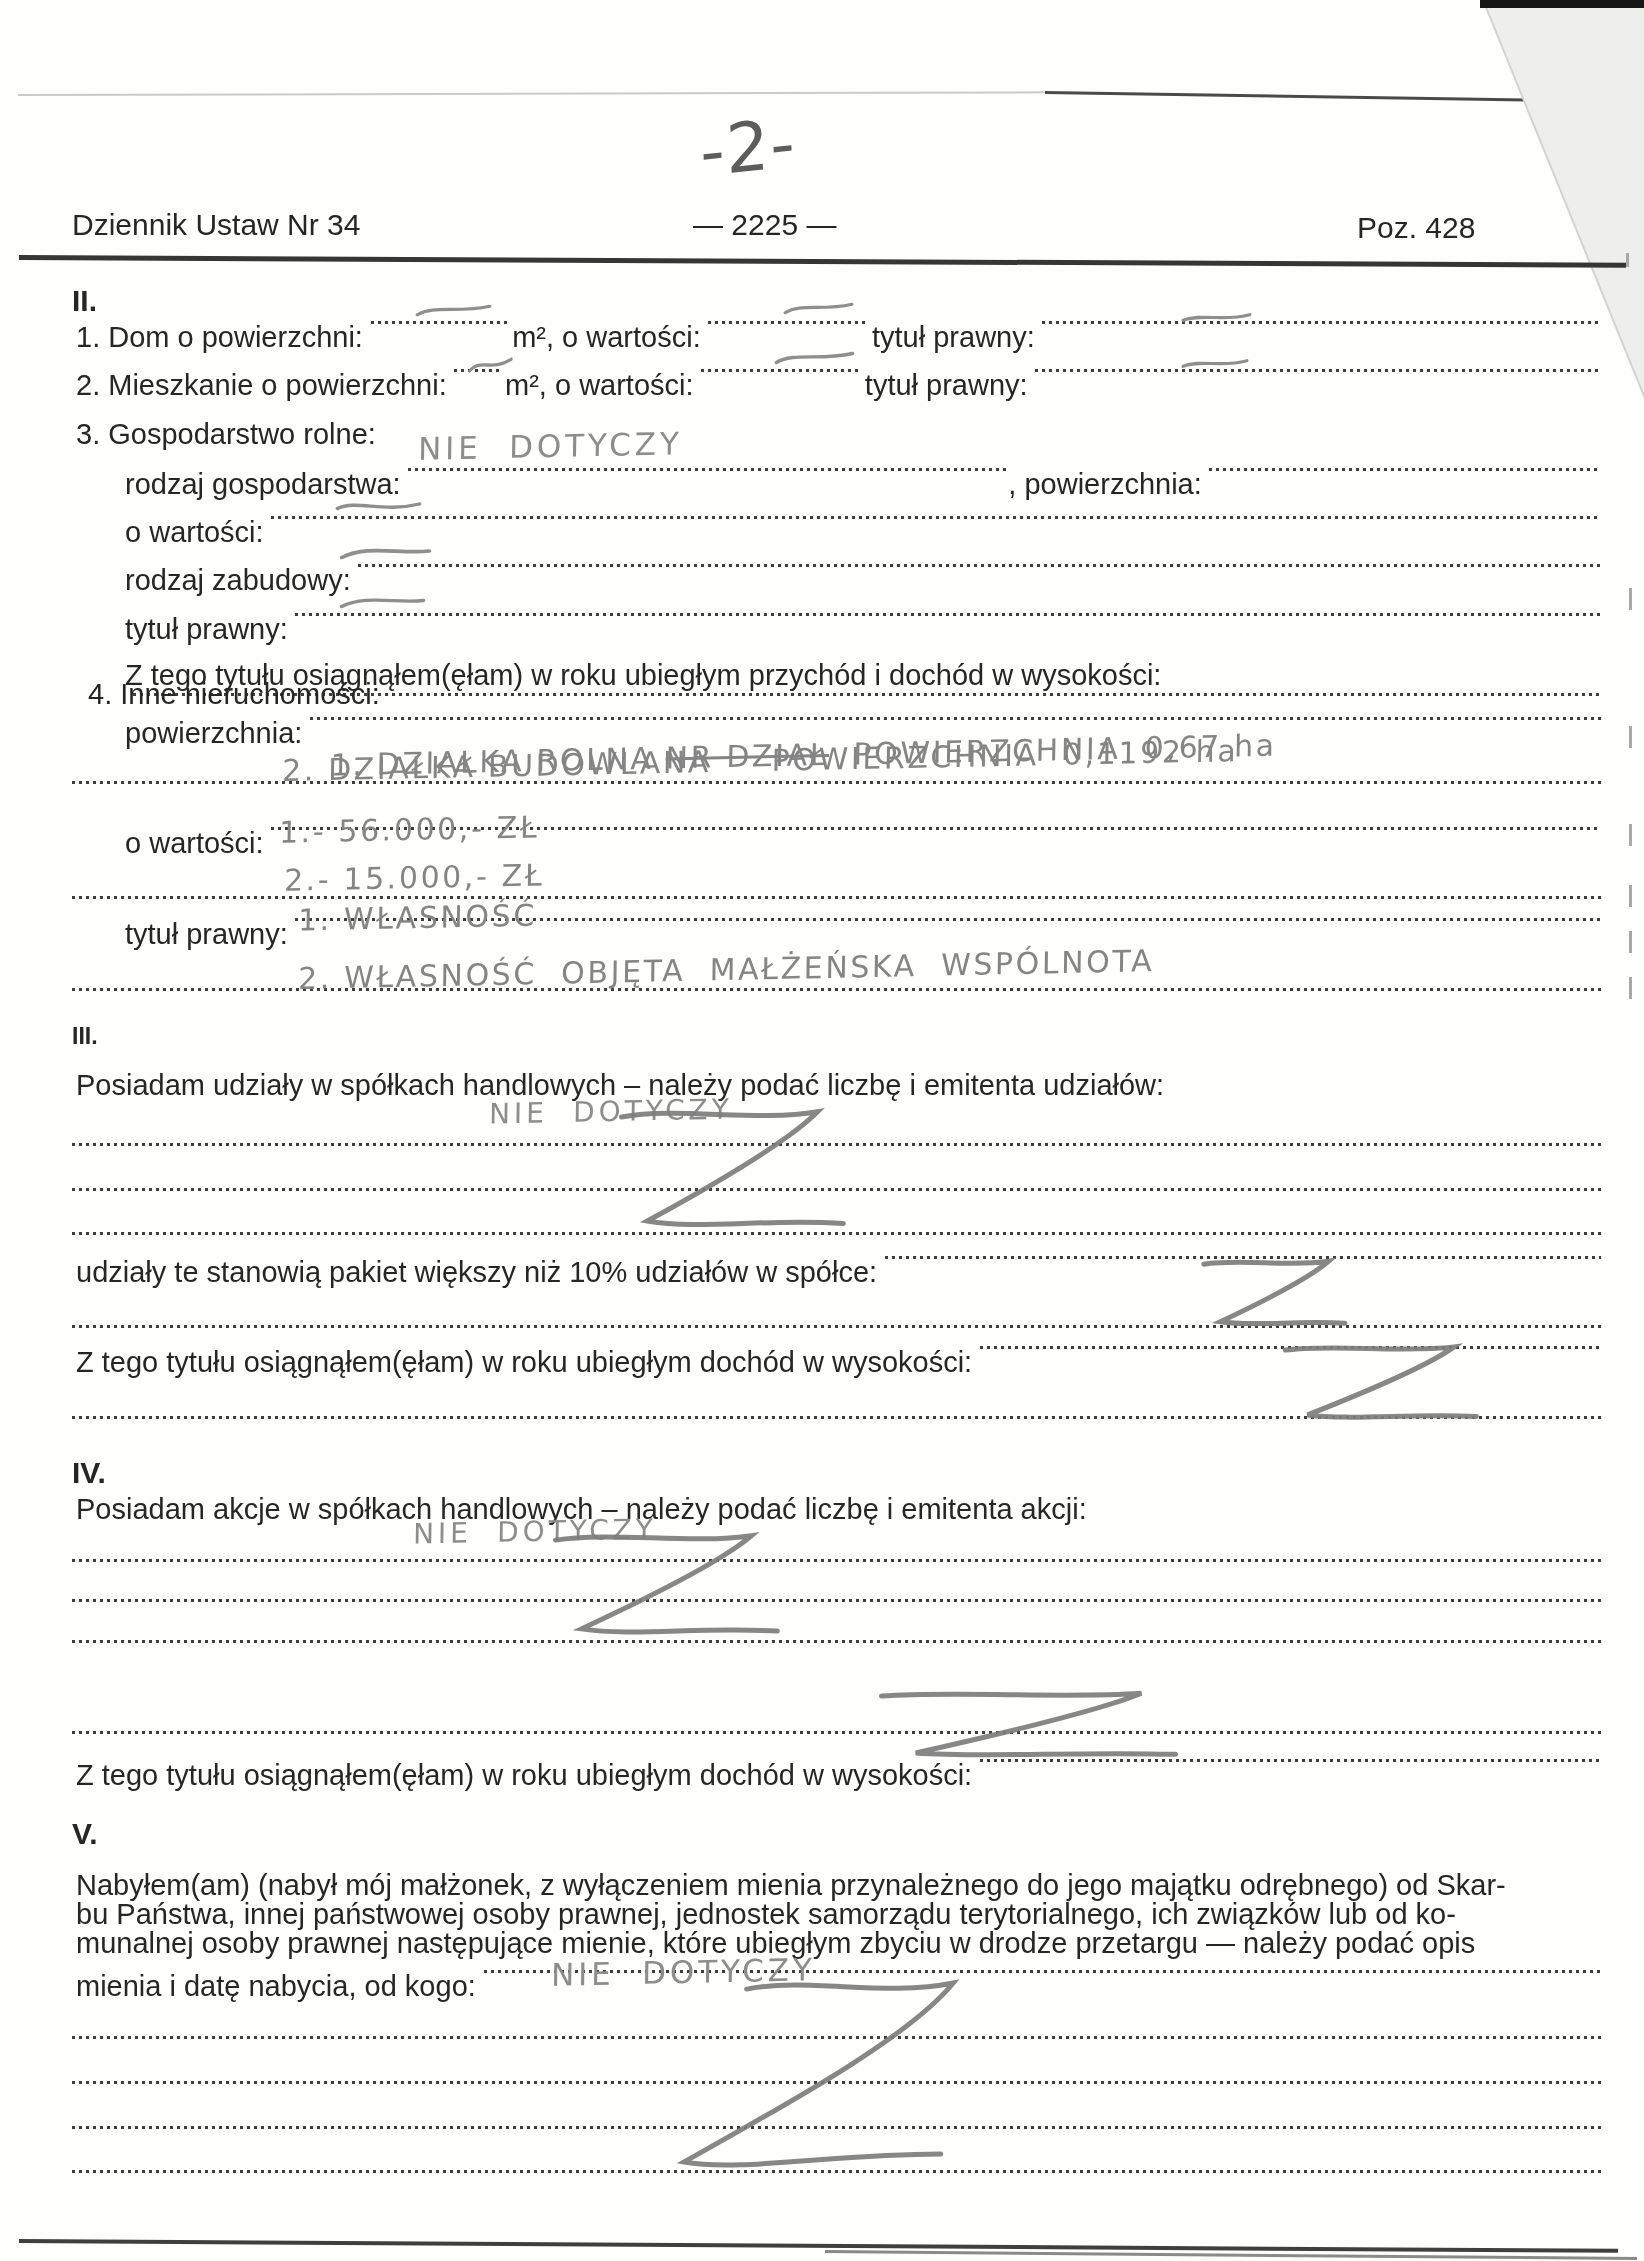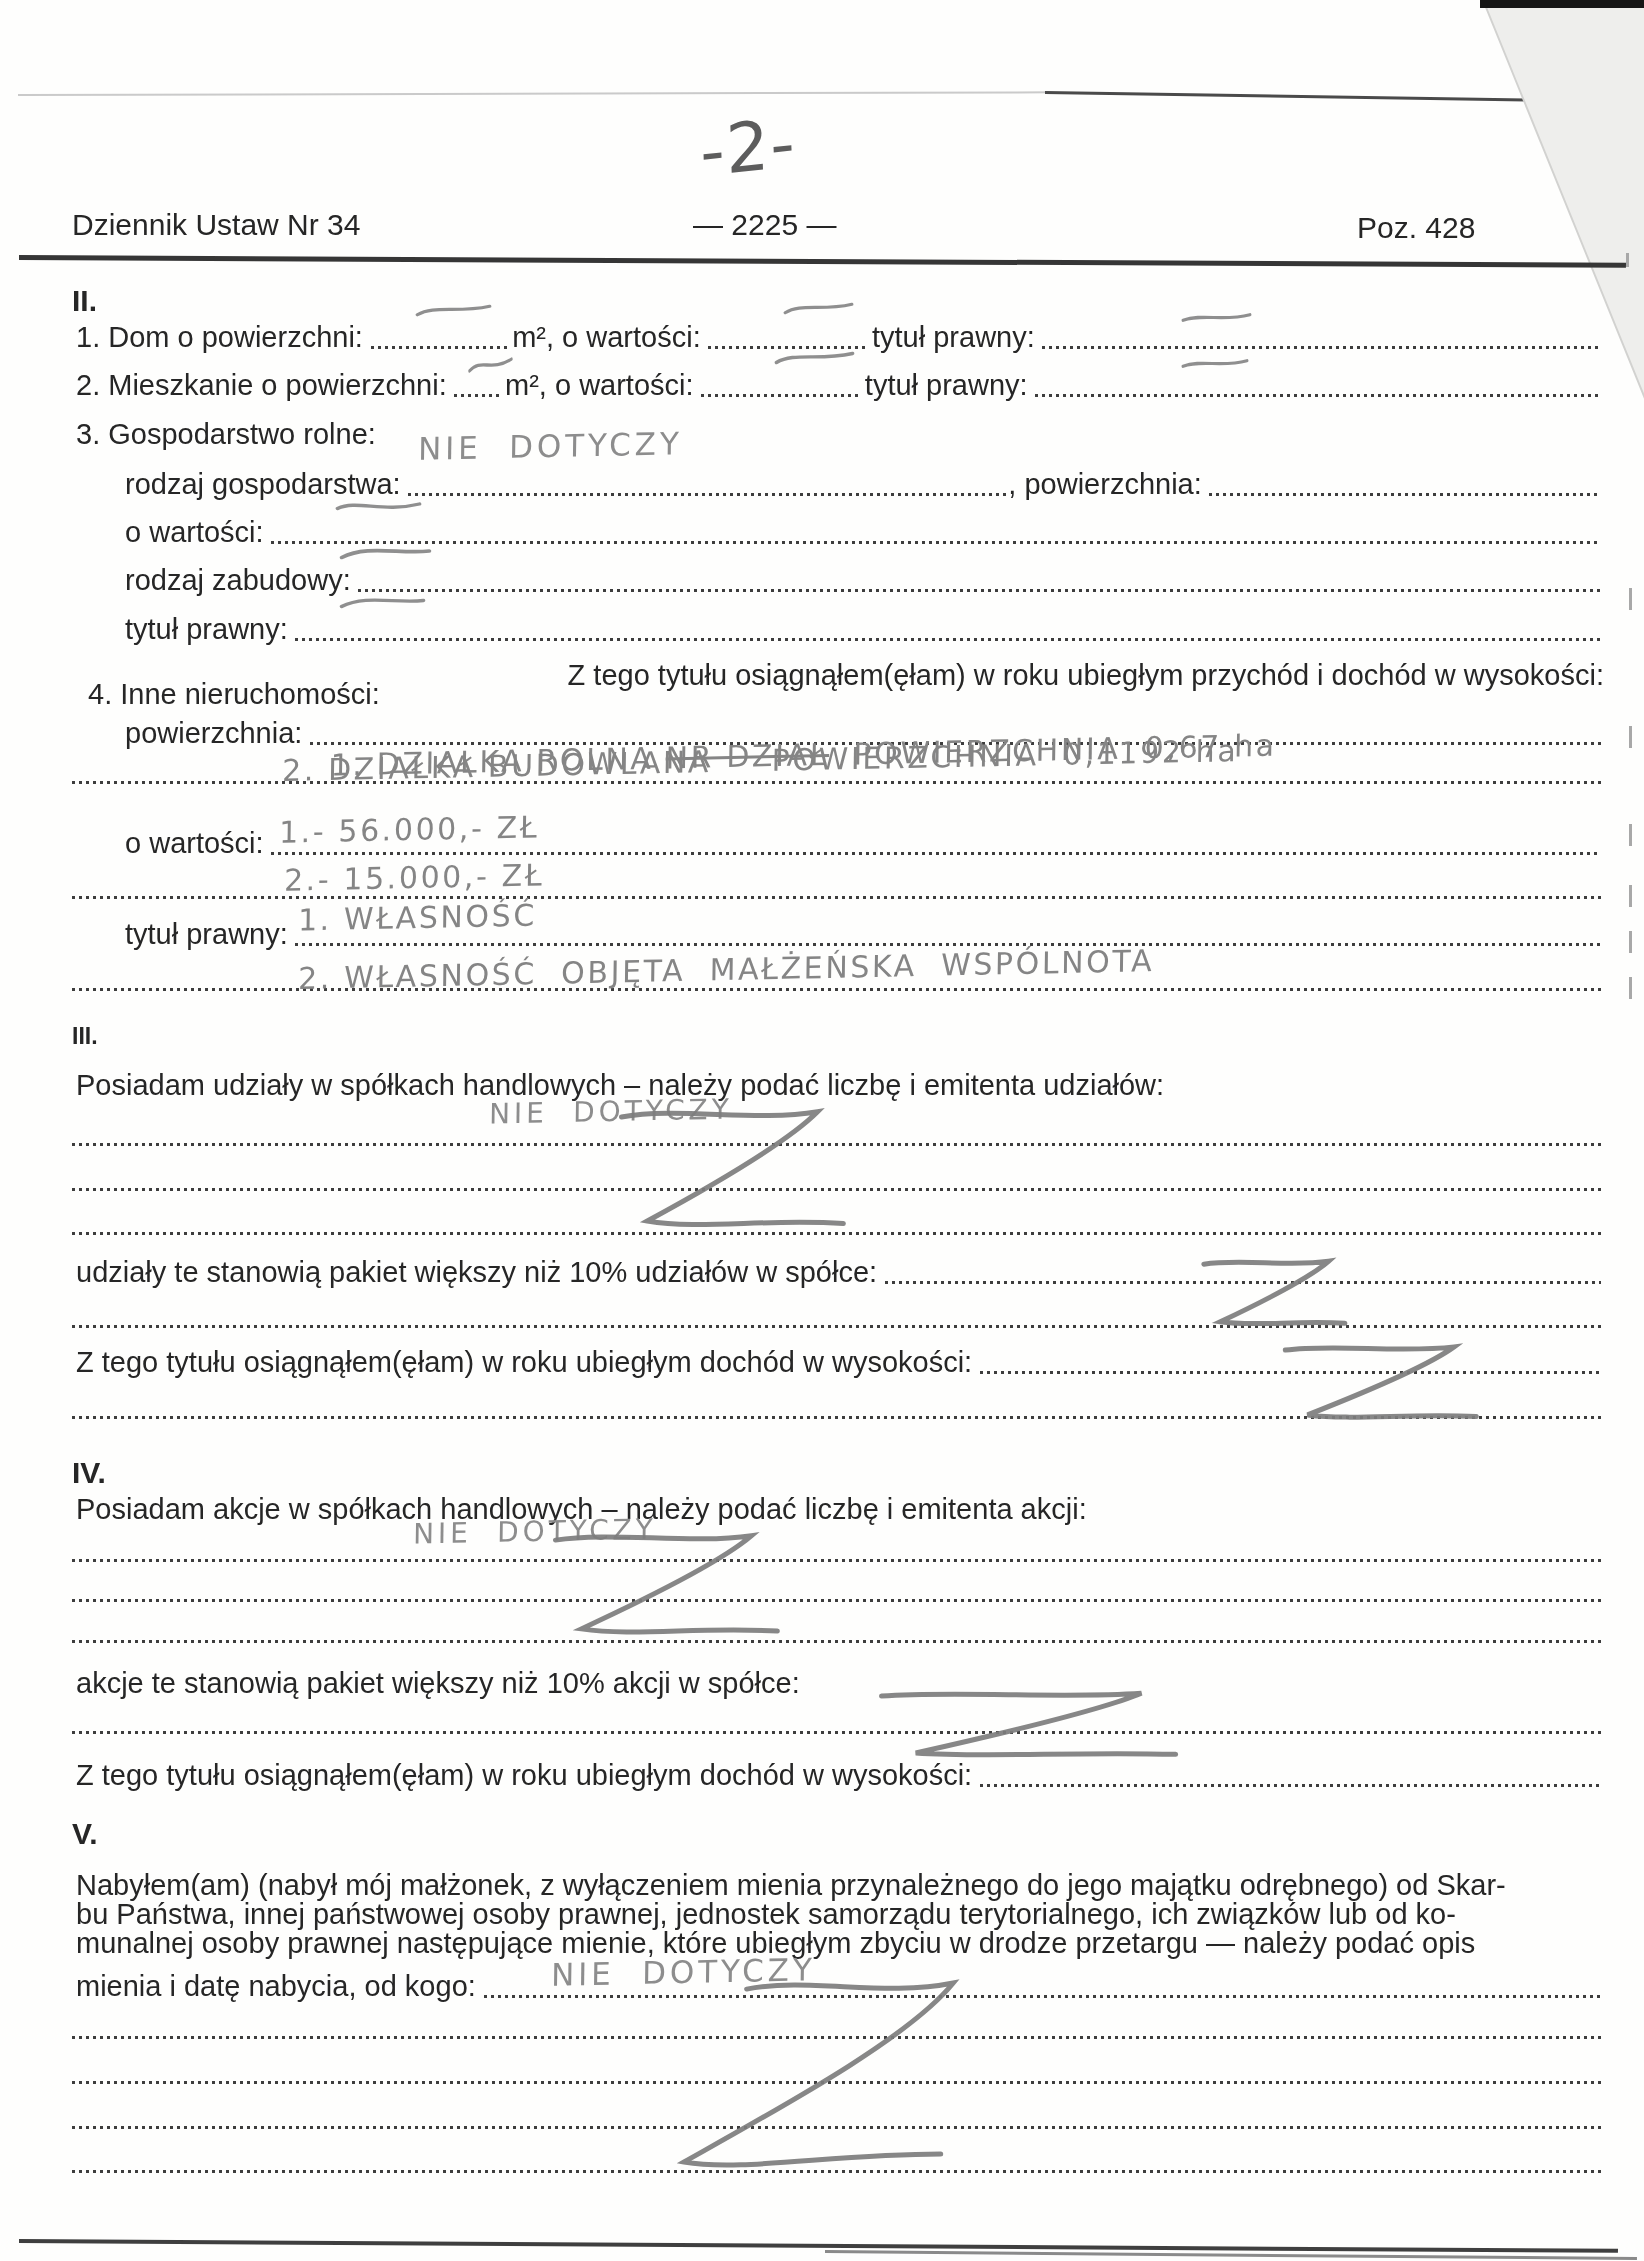--- a/index.html
+++ b/index.html
@@ -1,21 +1,21 @@
 <!DOCTYPE html>
 <html style="font-size:10.3px"><head>
 <meta charset="utf-8">
 <style>
   html,body{margin:0;padding:0;background:#ffffff;}
   .page{position:relative;width:1645px;height:2261px;background:#fefefd;
         font-family:"Liberation Sans",sans-serif;color:#262626;font-size:29px;overflow:hidden;}
   .abs{position:absolute;}
   .lbl{white-space:pre;}
   .bold{font-weight:700;}
-  .row{position:absolute;left:76px;right:41px;display:flex;align-items:flex-end;}
+  .row{position:absolute;left:76px;right:41px;display:flex;}
   .row.sub{left:125px;}
   .row .lbl{padding-bottom:1.3px;}
   .dl{height:3.2px;background:repeating-linear-gradient(90deg,#3d3d3d 0 3.2px,transparent 3.2px 7px);
       margin:0 2.6px 6.4px 7.7px;}
   .dl.fill{flex:1 1 auto;}
   .dline{position:absolute;left:72px;right:41px;height:3.2px;
          background:repeating-linear-gradient(90deg,#3d3d3d 0 3.2px,transparent 3.2px 7px);}
   .hw{position:absolute;font-family:"DejaVu Sans",sans-serif;color:#8d8d8d;white-space:pre;
       letter-spacing:3.9px;transform:rotate(-1.2deg) skewX(-2deg);}
   .hw .st{text-decoration:line-through;text-decoration-thickness:2.6px;}
@@ -151,21 +151,20 @@
   <div class="abs lbl bold" style="left:72px;top:1456px;font-size:30px;">IV.</div>
   <div class="abs lbl" style="left:76px;top:1493px;">Posiadam akcje w spółkach handlowych – należy podać liczbę i emitenta akcji:</div>
   <div class="hw" style="left:413px;top:1515px;font-size:28px;">NIE  DOTYCZY</div>
   <div class="dline" style="top:1559px;"></div>
   <div class="dline" style="top:1599px;"></div>
   <div class="dline" style="top:1640px;"></div>
   <svg class="zmark" style="left:540px;top:1529px;width:258px;height:111px;" viewBox="0 0 100 100" preserveAspectRatio="none">
     <path d="M6,10 C28,2 58,14 82,6 C70,30 42,62 16,90 C36,97 62,88 92,92"></path>
   </svg>
 
-  <div class="abs lbl" style="left:76px;top:1667px;">akcje te stanowią pakiet większy niż 10% akcji w spółce:</div>
   <div class="dline" style="top:1731px;"></div>
   <svg class="zmark" style="left:861px;top:1689px;width:342px;height:71px;" viewBox="0 0 100 100" preserveAspectRatio="none">
     <path d="M6,10 C28,2 58,14 82,6 C70,30 42,62 16,90 C36,97 62,88 92,92"></path>
   </svg>
 
   <div class="row" style="top:1759px;">
     <span class="lbl">Z tego tytułu osiągnąłem(ęłam) w roku ubiegłym dochód w wysokości:</span>
     <span class="dl fill"></span>
   </div>
 

